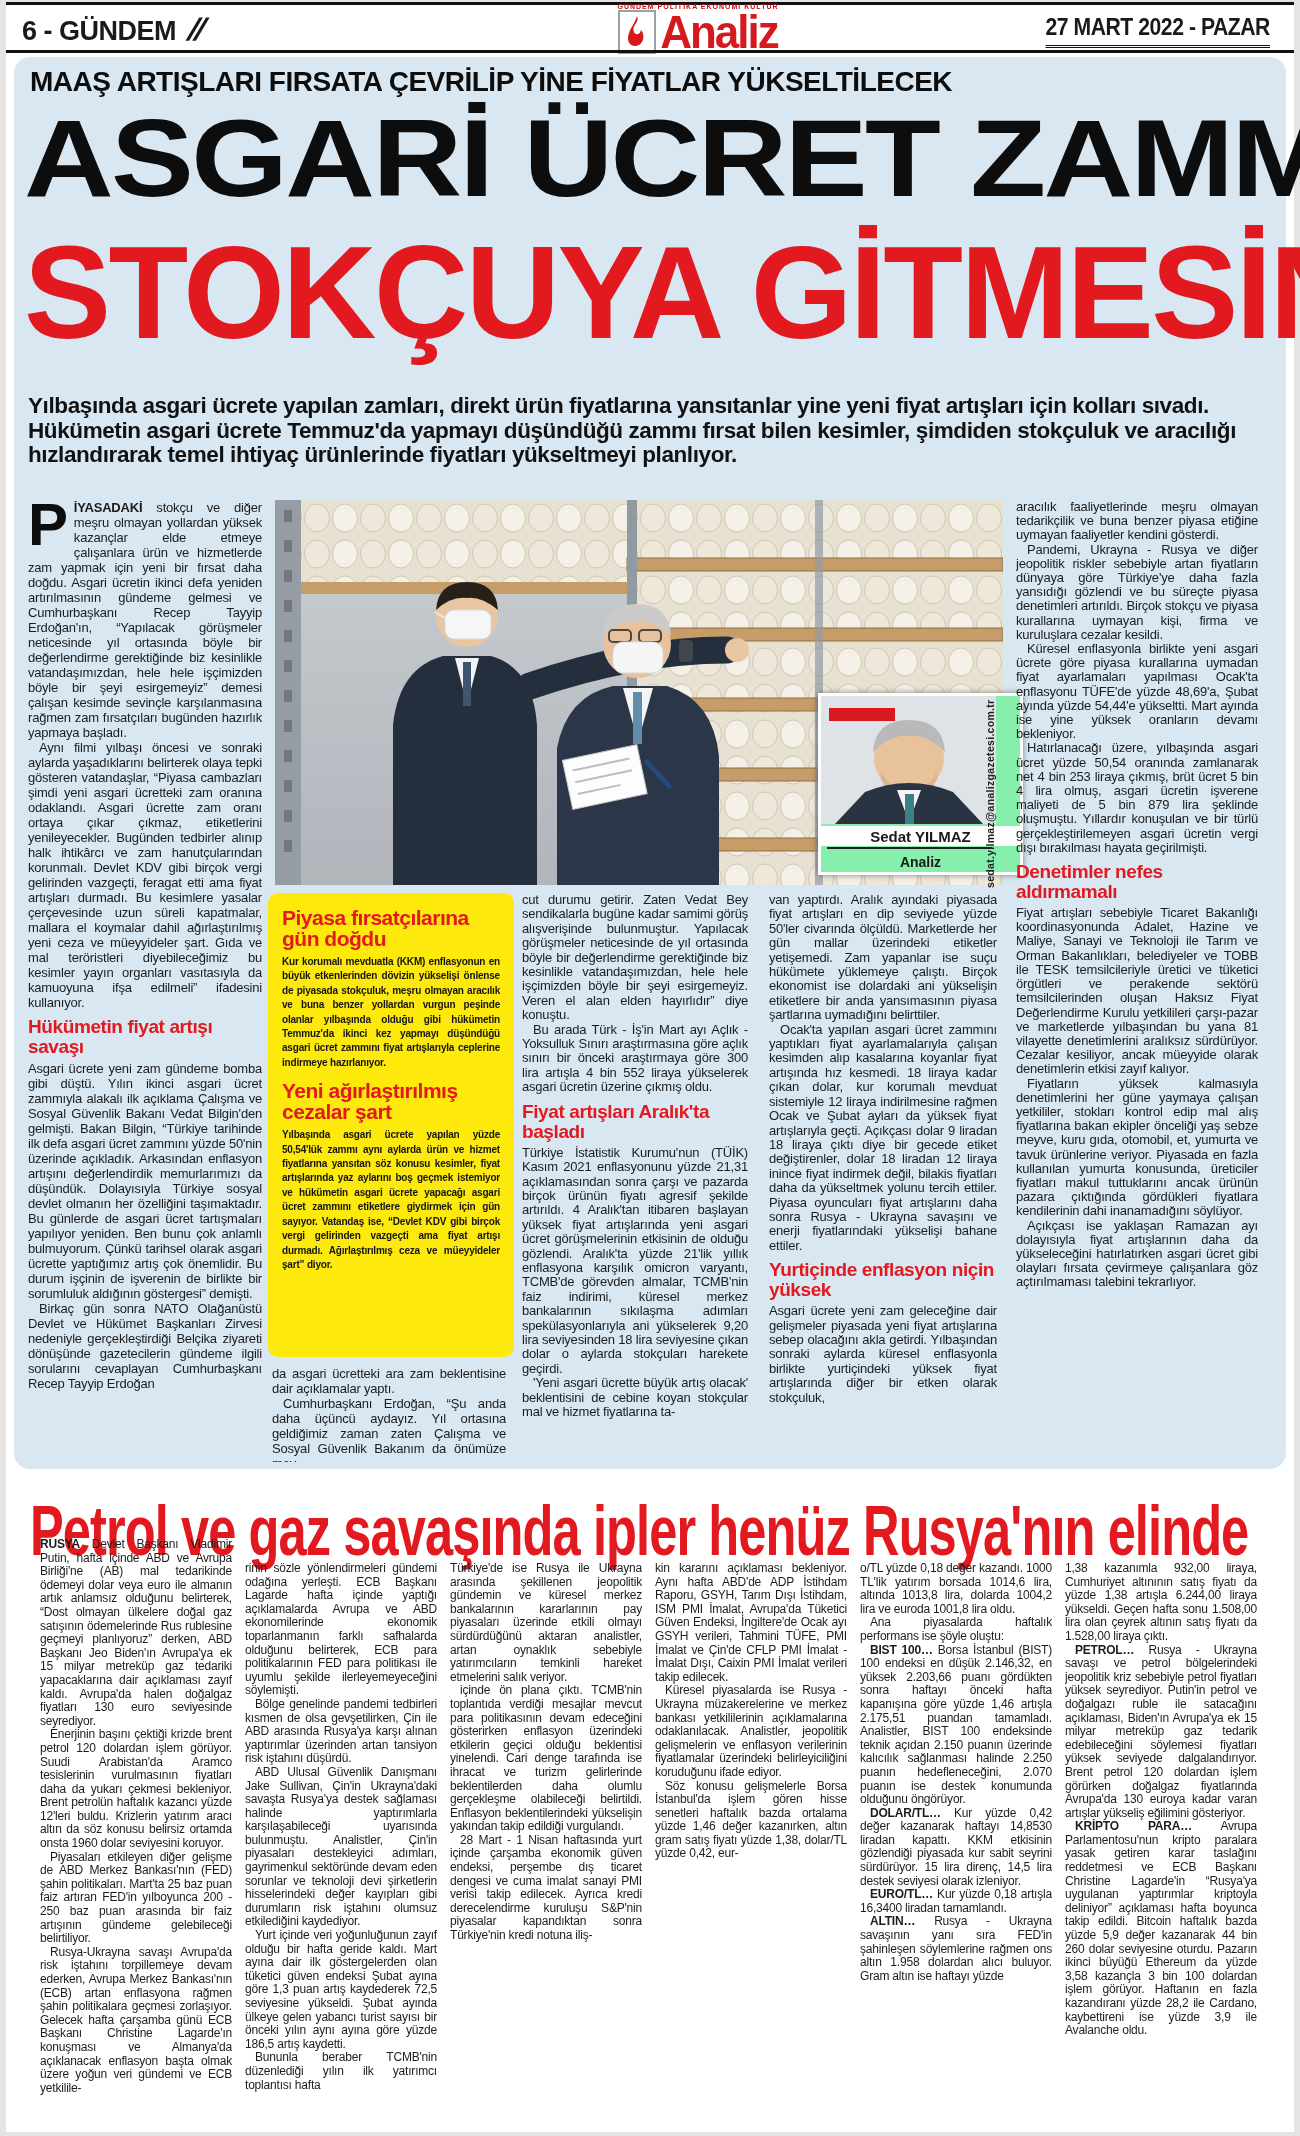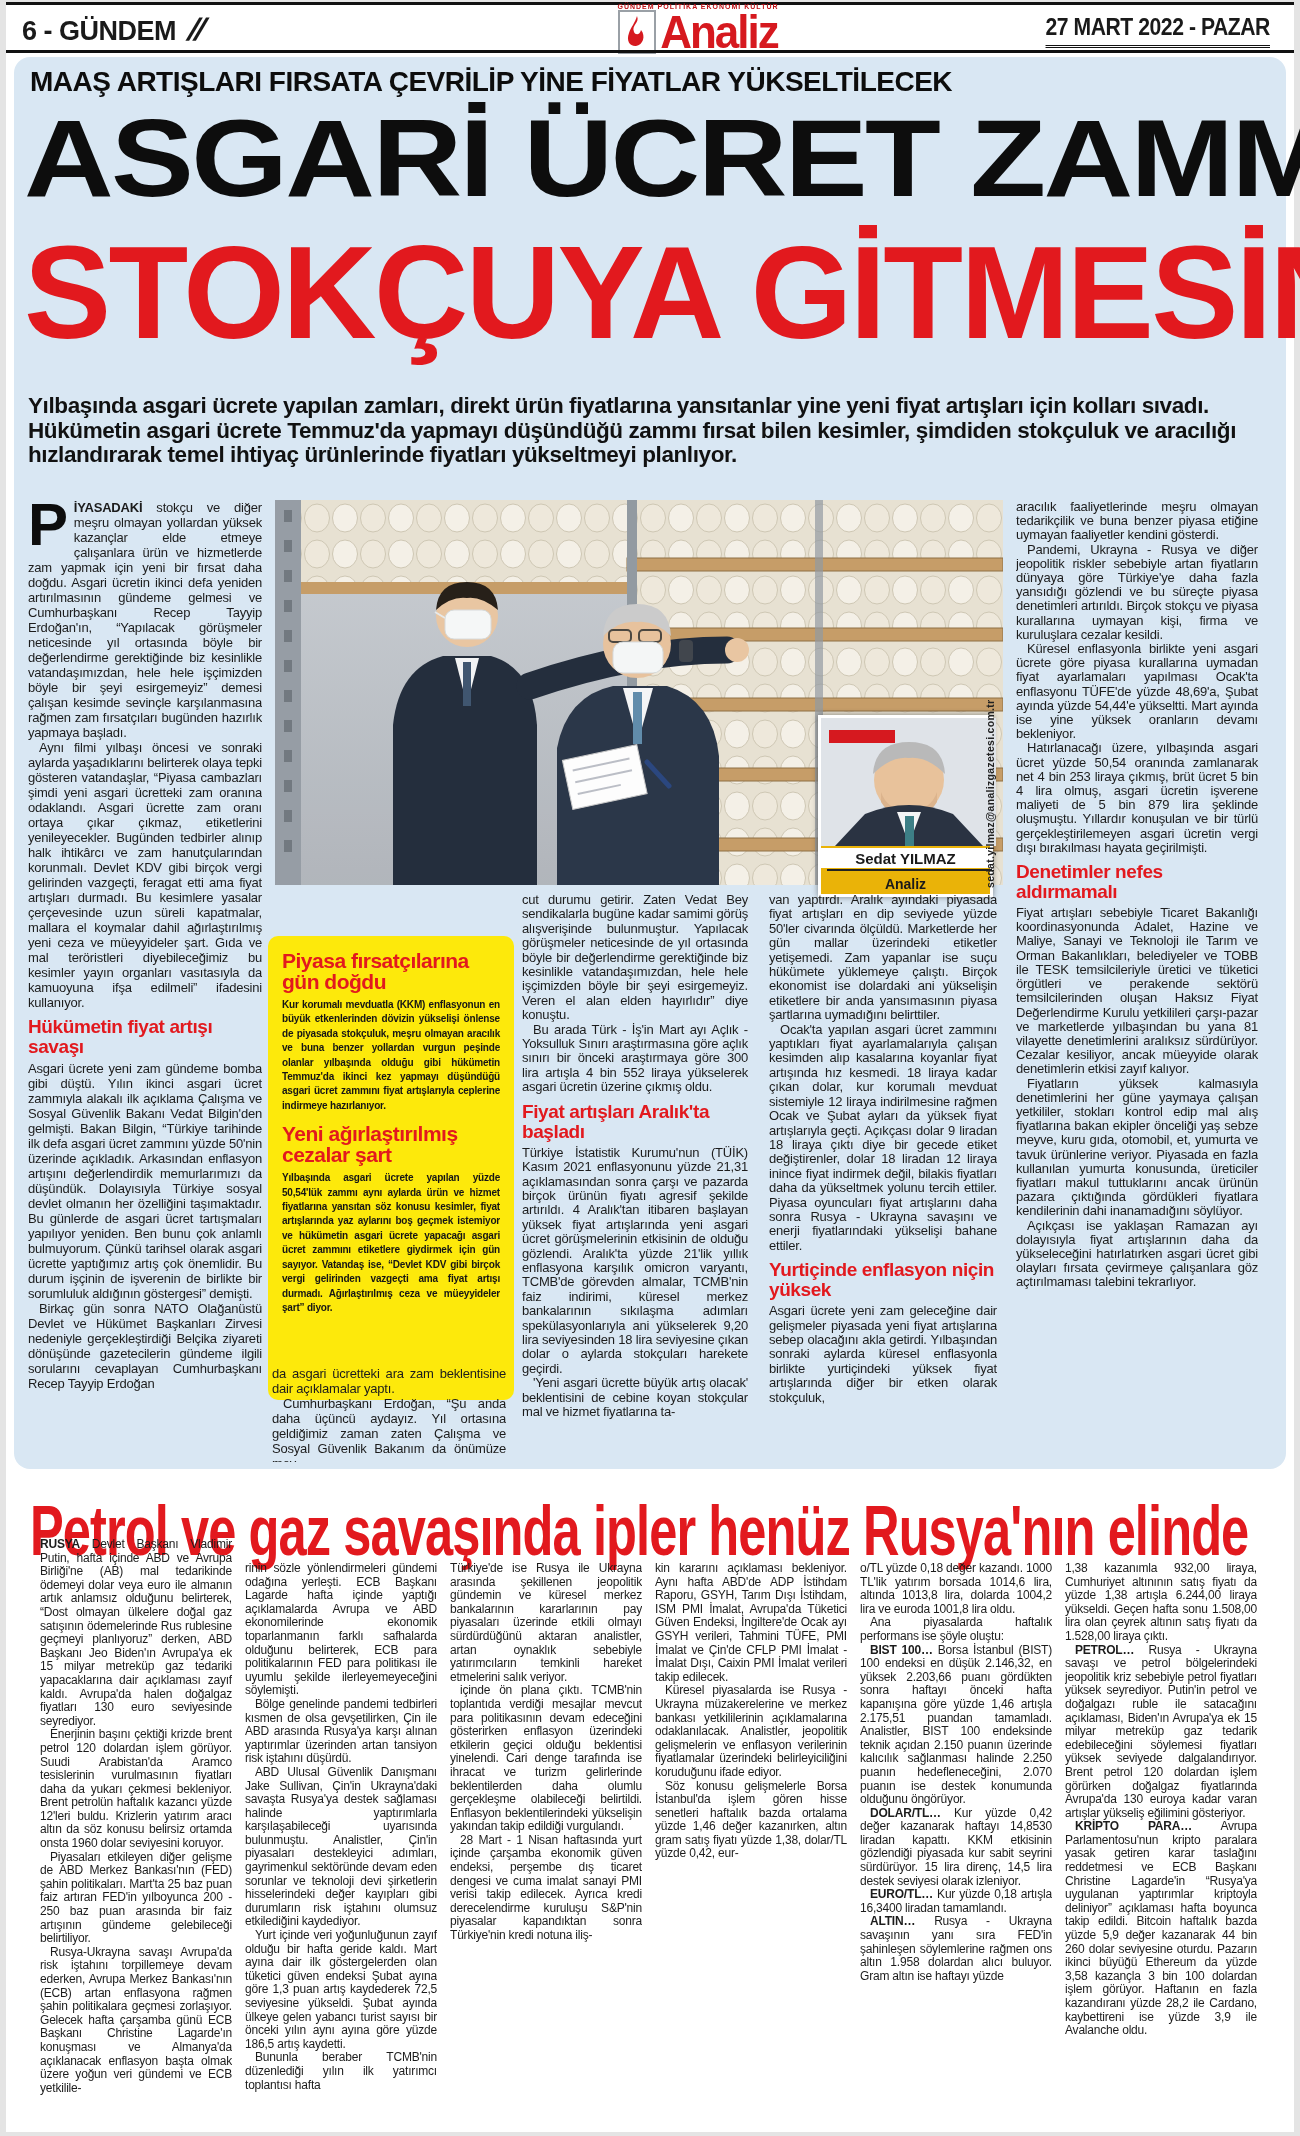--- a/index.html
+++ b/index.html
@@ -24,28 +24,28 @@
   .h1r{position:absolute;left:24px;top:226px;font-size:102px;font-weight:900;letter-spacing:-2px;white-space:nowrap;transform:scale(1.28,1.3);transform-origin:top left;color:#e2191e;line-height:1;}
   .lead{position:absolute;left:28px;top:394px;width:1246px;font-size:22.5px;font-weight:700;line-height:24.5px;letter-spacing:-.4px;color:#111;}
   .col{position:absolute;font-size:13px;line-height:15px;letter-spacing:-.2px;text-align:justify;overflow:hidden;color:#1c1c1c;}
   .col p{margin:0;}
   .col p + p{text-indent:11px;}
   .col .sub{color:#e2191e;font-size:19px;font-weight:800;line-height:20px;margin:7px 0 4px;letter-spacing:-.4px;text-align:left;}
   .drop{float:left;font-size:60px;line-height:46px;font-weight:900;margin:2px 6px 0 0;color:#0d0d0d;}
   .b{font-weight:800;}
   
   .photo{position:absolute;left:275px;top:500px;width:728px;height:385px;overflow:hidden;background:#c2c6cb;}
-  .inset{position:absolute;left:818px;top:715px;width:175px;height:182px;background:#eab308;border:3px solid #fff;box-shadow:0 0 6px rgba(0,0,0,.45);box-sizing:border-box;}
+  .inset{position:absolute;left:818px;top:693px;width:205px;height:182px;background:#86efac;border:3px solid #fff;box-shadow:0 0 6px rgba(0,0,0,.45);box-sizing:border-box;}
   .inset .redbar{position:absolute;left:8px;top:12px;width:66px;height:13px;background:#d6191f;}
   .inset .cap1{position:absolute;left:0;bottom:26px;width:100%;text-align:center;font-size:15px;font-weight:700;background:#fff;padding:2px 0 1px;}
   .inset .caprule{position:absolute;left:6px;bottom:23px;width:165px;height:2px;background:#222;}
   .inset .cap2{position:absolute;left:0;bottom:2px;width:100%;text-align:center;font-size:14px;font-weight:700;}
   .vmail{position:absolute;left:984px;top:700px;height:188px;writing-mode:vertical-rl;transform:rotate(180deg);font-size:10.5px;font-weight:700;color:#222;letter-spacing:.3px;}
   
-  .ybox{position:absolute;left:268px;top:893px;width:246px;height:464px;background:#fde90b;border-radius:10px;box-sizing:border-box;padding:14px 14px 10px;overflow:hidden;margin-top:43px;}
+  .ybox{position:absolute;left:268px;top:893px;width:246px;height:464px;background:#fde90b;border-radius:10px;box-sizing:border-box;padding:14px 14px 10px;overflow:hidden;}
   .ybox h3{margin:0 0 6px;color:#e2191e;font-size:21px;line-height:21px;font-weight:900;letter-spacing:-.5px;}
   .ybox p{margin:0 0 10px;font-size:10px;line-height:14.4px;font-weight:700;letter-spacing:-.2px;text-align:justify;color:#151515;}
   
   .bot-card{position:absolute;left:14px;top:1478px;width:1272px;height:652px;background:#fff;border-radius:16px;overflow:hidden;}
   .bot-h{position:absolute;left:30px;top:1490px;font-size:55px;font-weight:900;letter-spacing:-1px;white-space:nowrap;color:#e2191e;transform:scale(.92,1.28);transform-origin:top left;}
   .bcol{position:absolute;width:192px;font-size:12px;line-height:13.6px;letter-spacing:-.2px;text-align:justify;overflow:hidden;color:#1c1c1c;}
   .bcol p{margin:0;}
   .bcol p + p{text-indent:10px;}
 </style>
 </head>

